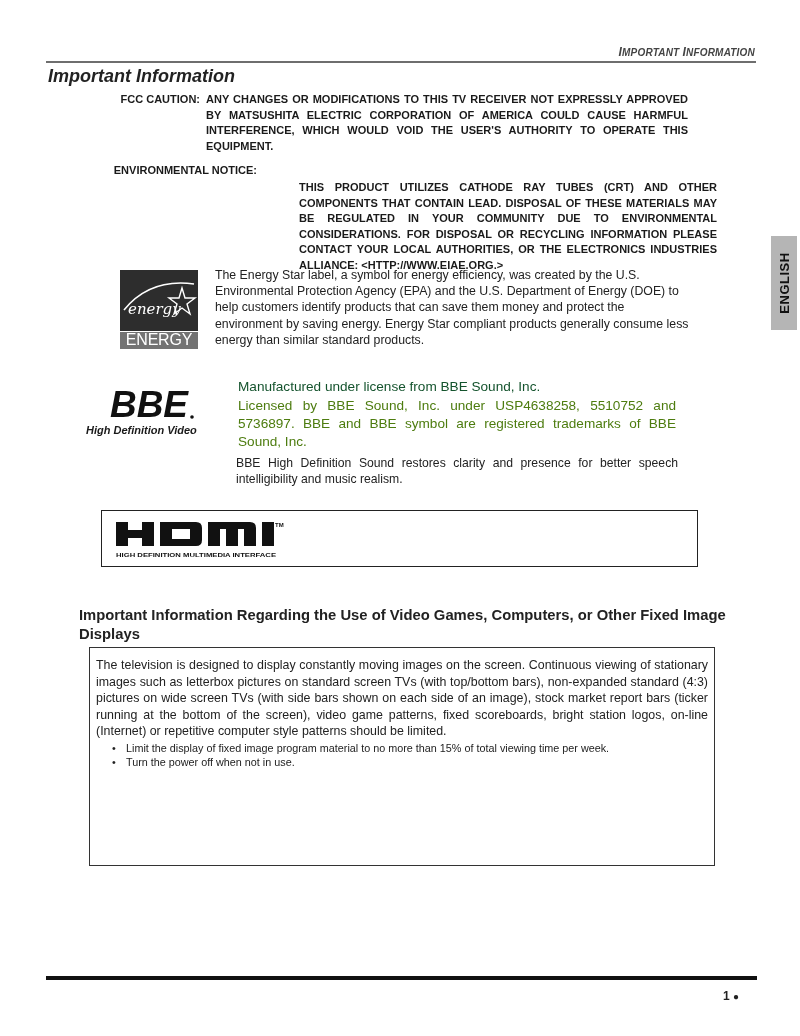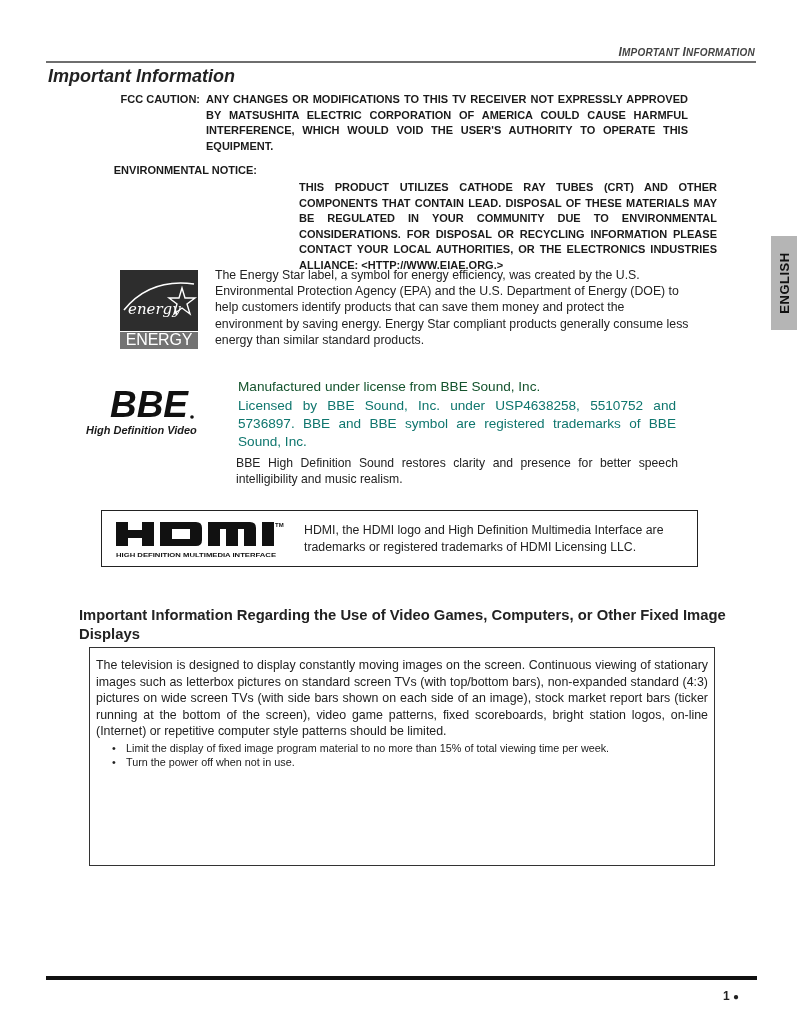--- a/index.html
+++ b/index.html
@@ -18,21 +18,21 @@
   .env-label { left:100px; top:164px; width:157px; }
   .env-body { left:270px; top:180px; width:418px;margin-left:29px; }
 
   .energy-logo { left:120px; top:270px; width:78px; height:79px; background:#2d2d2d; }
   .energy-logo .band { position:absolute; left:0; bottom:0; width:78px; height:17px; background:#737373; border-top:1px solid #fff; color:#fff; font-size:16px; text-align:center; line-height:16px; font-weight:normal; letter-spacing:-0.2px; }
   .energy-text { left:215px; top:267px; width:480px; font-size:12.3px; line-height:16.2px; color:#222; }
 
   .bbe-logo { left:108px; top:385px; width:88px; height:36px; }
   .bbe-caption { left:86px; top:424px; font-size:11px; font-weight:bold; font-style:italic; }
   .bbe-text1 { left:238px; top:378px; width:440px; font-size:13.6px; line-height:18px; color:#14532d; }
-  .bbe-text2 { left:238px; top:397px; width:438px; font-size:13.6px; line-height:18px; color:#0f766e; text-align:justify; text-align-last:left; }
+  .bbe-text2 { left:238px; top:397px; width:438px; font-size:13.6px; line-height:18px; color:#4d7c0f; text-align:justify; text-align-last:left; }
   .bbe-text3 { left:236px; top:455px; width:442px; font-size:12.2px; line-height:16px; color:#222; text-align:justify; text-align-last:left; }
 
   .hdmi-box { left:101px; top:510px; width:597px; height:57px; border:1.5px solid #222; box-sizing:border-box; }
   .hdmi-logo { position:absolute; left:12px; top:9px; width:170px; height:40px; }
   .hdmi-text { position:absolute; left:202px; top:11px; width:390px; font-size:12.3px; line-height:16.5px; color:#222; }
 
   .section-title { left:79px; top:606px; width:650px; font-size:14.8px; font-weight:bold; line-height:19px; color:#222; }
 
   .warn-box { left:89px; top:647px; width:626px; height:219px; border:1.5px solid #333; box-sizing:border-box; }
   .warn-inner { position:absolute; left:6px; top:4px; width:612px; }
@@ -90,21 +90,20 @@
     <rect x="2" y="10" width="38" height="8" fill="#111"></rect>
 
     <path d="M46 2 H82 Q88 2 88 8 V20 Q88 26 82 26 H46 Z M58 9 V19 H76 V9 Z" fill="#111" fill-rule="evenodd"></path>
 
     <path d="M94 2 H136 Q142 2 142 8 V26 H130 V9 H124 V26 H112 V9 H106 V26 H94 Z" fill="#111"></path>
 
     <rect x="148" y="2" width="12" height="24" fill="#111"></rect>
     <text x="161" y="7" font-size="6" font-family="Liberation Sans, sans-serif" font-weight="bold" fill="#111">TM</text>
     <text x="2" y="37" font-size="5.6" font-family="Liberation Sans, sans-serif" font-weight="bold" fill="#111" textLength="160" lengthAdjust="spacingAndGlyphs">HIGH DEFINITION MULTIMEDIA INTERFACE</text>
   </svg>
-  <div class="hdmi-text">HDMI, the HDMI logo and High Definition Multimedia Interface are trademarks or registered trademarks of HDMI Licensing LLC.</div>
 </div>
 
 <div class="abs section-title">Important Information Regarding the Use of Video Games, Computers, or Other Fixed Image Displays</div>
 <div class="abs warn-box">
   <div class="warn-inner">
     <div class="warn-p">The television is designed to display constantly moving images on the screen. Continuous viewing of stationary images such as letterbox pictures on standard screen TVs (with top/bottom bars), non-expanded standard (4:3) pictures on wide screen TVs (with side bars shown on each side of an image), stock market report bars (ticker running at the bottom of the screen), video game patterns, fixed scoreboards, bright station logos, on-line (Internet) or repetitive computer style patterns should be limited.</div>
     <ul class="warn-list">
       <li><span class="bullet">•</span><span>Limit the display of fixed image program material to no more than 15% of total viewing time per week.</span></li>
       <li><span class="bullet">•</span><span>Turn the power off when not in use.</span></li>
     </ul>

